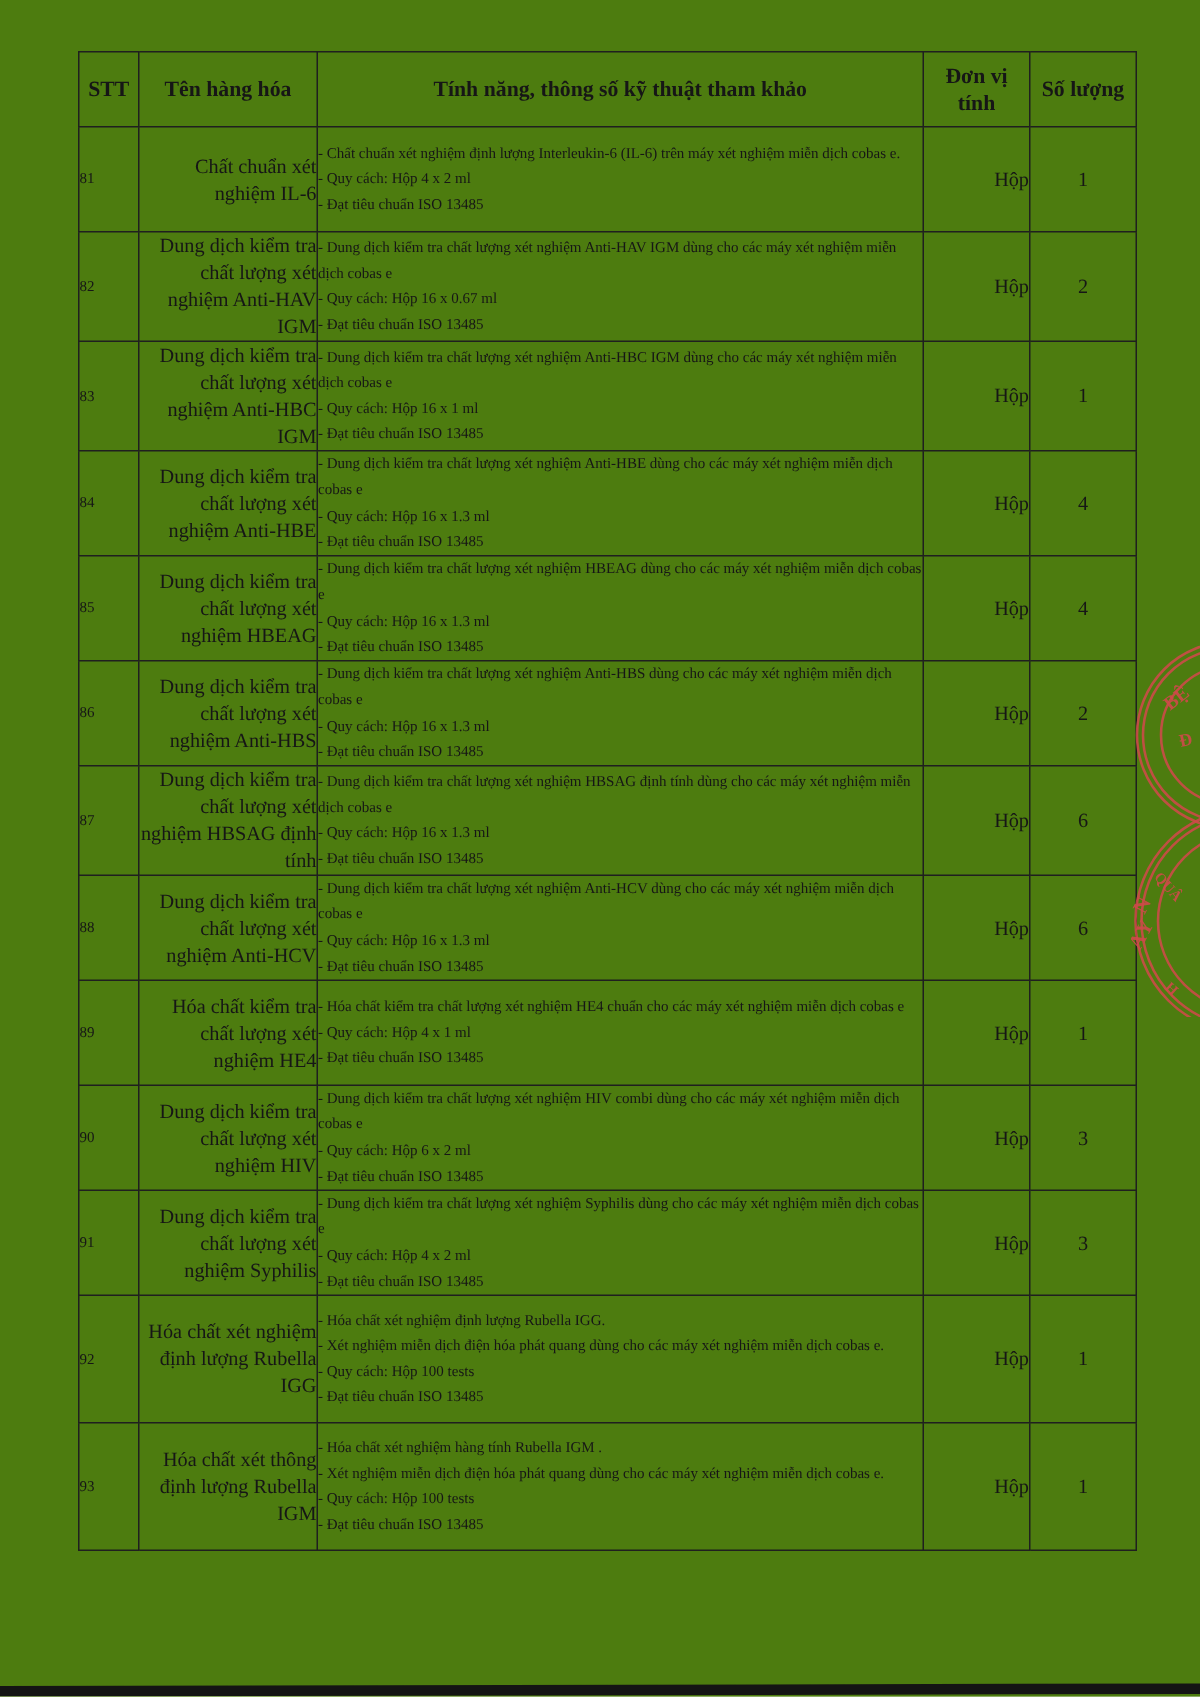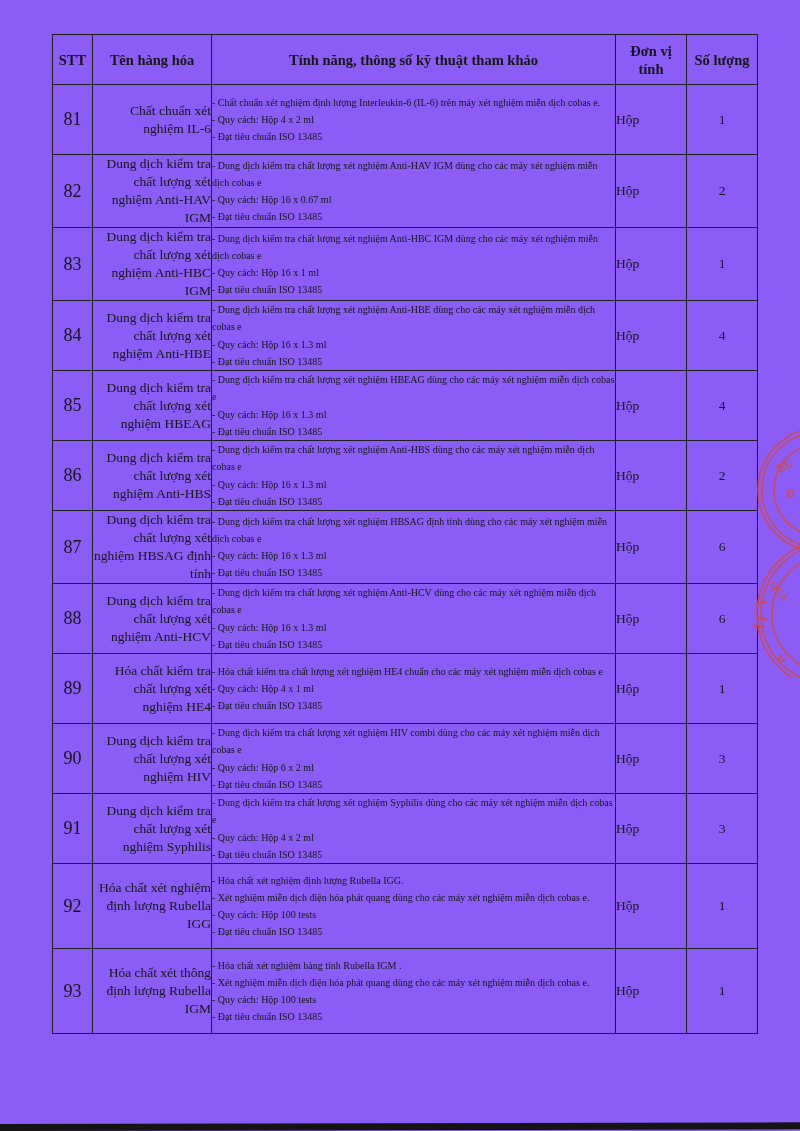--- a/index.html
+++ b/index.html
@@ -1,31 +1,31 @@
 <!DOCTYPE html>
 <html><head>
 <meta charset="utf-8">
 <style>
   html, body { margin:0; padding:0; }
   body {
     width:800px; height:1131px; position:relative; overflow:hidden;
     background:#fdfdfb; font-family:"Liberation Serif", serif; color:#161616;
   }
-  .sheet { position:absolute; inset:0; background:#8b5cf6; }
+  .sheet { position:absolute; inset:0; background:#4d7c0f; }
   table.doc {
     position:absolute; left:52px; top:34px; width:705px;
     border-collapse:collapse; table-layout:fixed;
   }
   table.doc th, table.doc td { border:1.6px solid #1f1f1f; padding:0; vertical-align:middle; }
   table.doc thead tr { height:50px; }
   th { font-size:14.5px; font-weight:bold; text-align:center; line-height:18px; padding:0 4px; }
-  .c-stt  { text-align:center; font-size:18px; }
+  .c-stt  { font-size:10px; }
   .c-name { text-align:right; font-size:13.5px; line-height:18px; padding:2px 4px; }
   .c-spec { font-size:10px; line-height:17.2px; padding:2px 6px 2px 5px; text-align:left; }
-  .c-unit { text-align:left; font-size:13.5px; }
+  .c-unit { text-align:right; font-size:13.5px; }
   .c-qty  { text-align:center; font-size:13.5px; }
   .spec-line { white-space:normal; }
   .stamp-wrap { position:absolute; top:428px; right:0; width:46px; height:250px; overflow:hidden; }
   .stamp-wrap svg { display:block; }
   .scan-bar {
     position:absolute; left:-4px; bottom:0; width:810px; height:7px;
     transform:rotate(-0.12deg); transform-origin:left bottom;
   }
 </style>
 </head>

